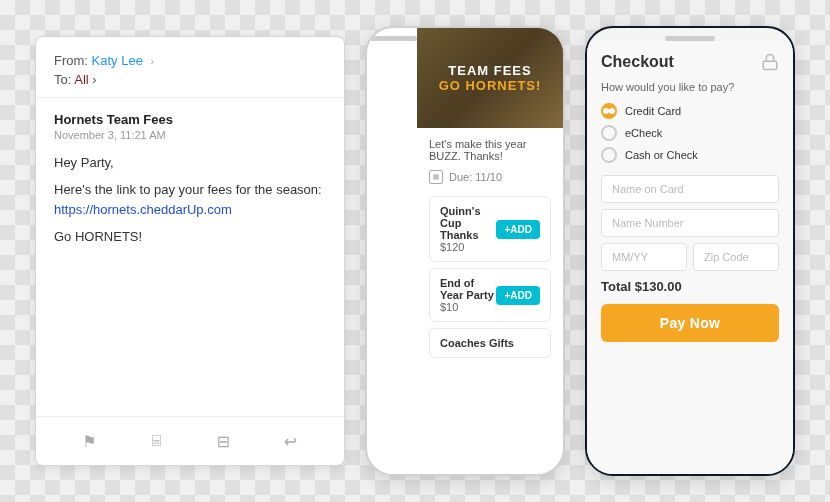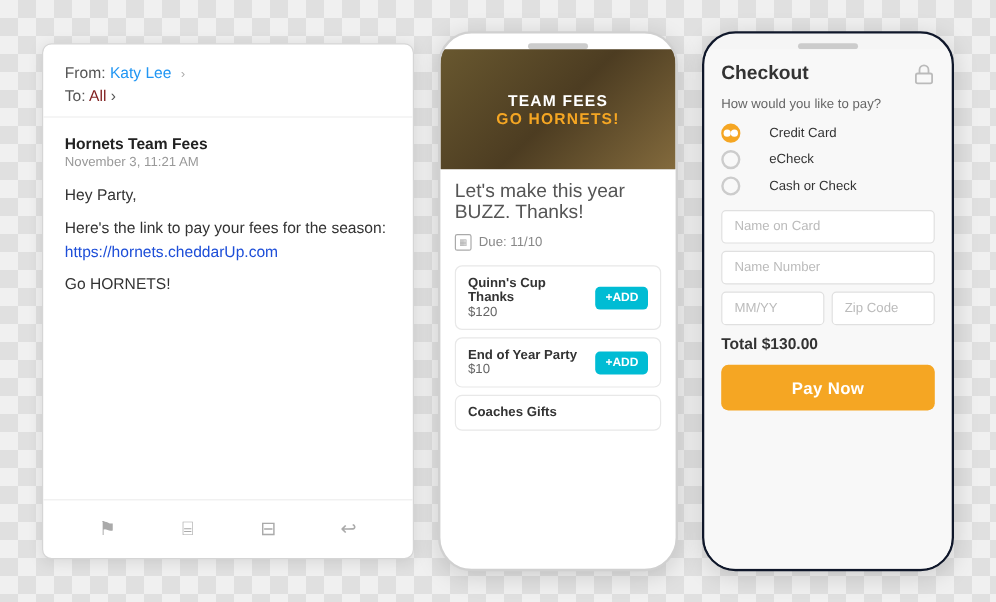--- a/index.html
+++ b/index.html
@@ -115,21 +115,21 @@
     
     .app-phone {
       width: 200px;
       height: 450px;
       background: white;
       border-radius: 28px;
       border: 2px solid #d0d0d0;
       box-shadow: 0 4px 20px rgba(0,0,0,0.15);
       overflow: hidden;
       display: flex;
-      flex-direction: column;
+      flex-direction: row;
     }
     .phone-notch {
       width: 50px;
       height: 5px;
       background: #ccc;
       border-radius: 3px;
       margin: 8px auto 0;
     }
     .phone-inner {
       flex: 1;
@@ -168,21 +168,21 @@
     .team-banner-text .line2 {
       font-size: 13px;
       font-weight: 900;
       color: #f5a623;
       letter-spacing: 1px;
     }
     .app-content {
       padding: 10px 12px;
     }
     .app-tagline {
-      font-size: 16px;
+      font-size: 11px;
       color: #555;
       margin-bottom: 8px;
     }
     .app-due {
       display: flex;
       align-items: center;
       gap: 6px;
       font-size: 11px;
       color: #888;
       margin-bottom: 12px;
@@ -275,21 +275,21 @@
       font-size: 11px;
       color: #666;
       margin-bottom: 10px;
     }
     .payment-options {
       margin-bottom: 12px;
     }
     .payment-option {
       display: flex;
       align-items: center;
-      gap: 24px;
+      gap: 8px;
       margin-bottom: 6px;
     }
     .radio-circle {
       width: 16px;
       height: 16px;
       border-radius: 50%;
       border: 2px solid #ccc;
       flex-shrink: 0;
       display: flex;
       align-items: center;

